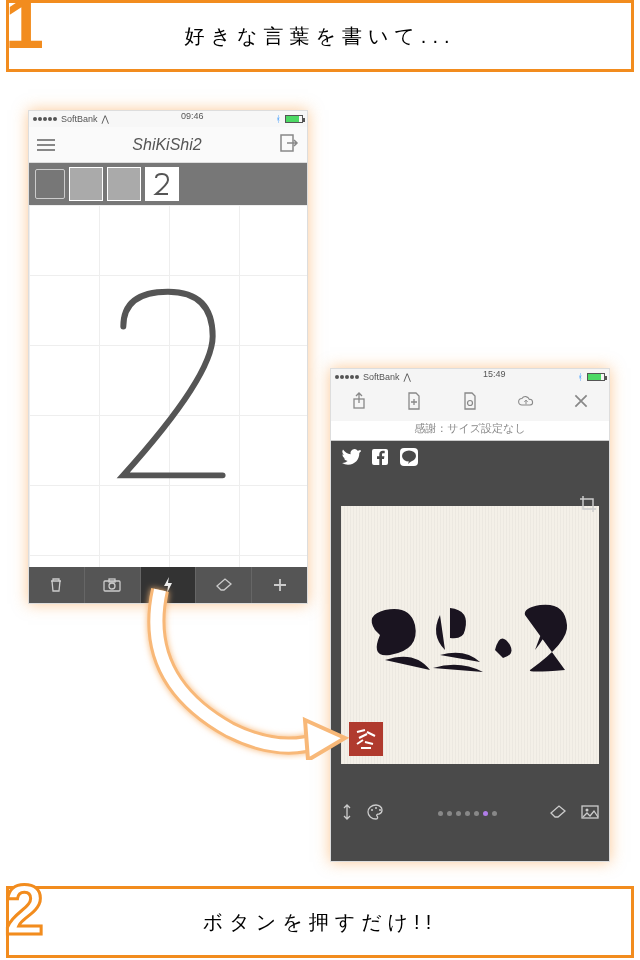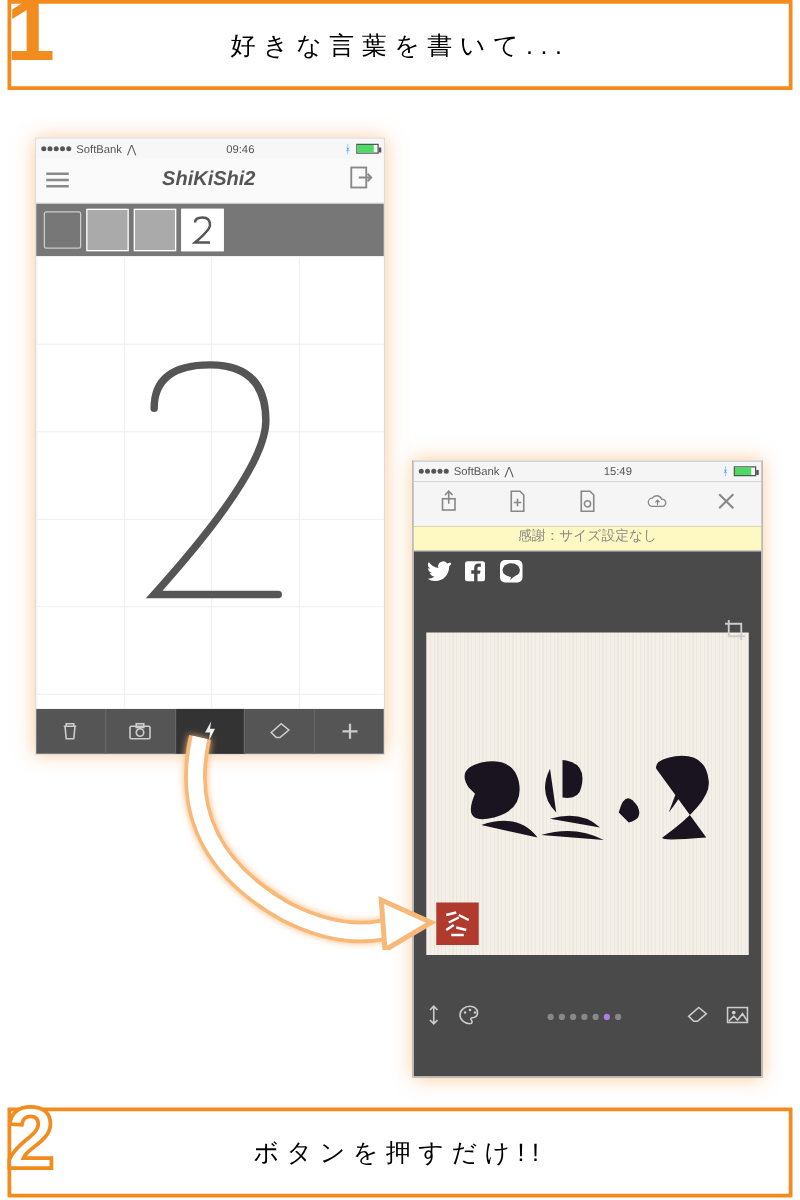--- a/index.html
+++ b/index.html
@@ -65,21 +65,20 @@
     background: #4a4a4a;
     box-shadow: 0 0 14px rgba(250,150,50,0.5);
     border: 1px solid #ddd;
     display: flex;
     flex-direction: column;
   }
   .statusbar {
     height: 16px;
     background: #f7f7f7;
     display: flex;
-    align-items: center;
     justify-content: space-between;
     font-size: 9px;
     color: #555;
     padding: 0 4px;
   }
   .statusbar .dots { display:flex; gap:1px; }
   .statusbar .dots span { width:4px; height:4px; border-radius:50%; background:#555; }
   .statusbar .bt { color:#3b99fc; }
   .statusbar .batt { display:inline-block; width:18px; height:8px; border:1px solid #555; position:relative; }
   .statusbar .batt::after { content:""; position:absolute; right:-3px; top:2px; width:2px; height:4px; background:#555; }
@@ -89,21 +88,21 @@
     height: 36px;
     background: #fafafa;
     border-bottom: 1px solid #ddd;
     display: flex;
     align-items: center;
     justify-content: space-between;
     padding: 0 8px;
   }
   .hamburger { display:flex; flex-direction:column; gap:3px; }
   .hamburger span { width:18px; height:2px; background:#888; }
-  .app-title { font-size: 16px; font-weight:bold; font-style:italic; color:#555; }
+  .app-title { font-size: 16px; font-weight:normal; font-style:italic; color:#555; }
 
   .thumbs {
     height: 42px;
     background: #777;
     display: flex;
     align-items: center;
     padding: 0 6px;
     gap: 4px;
   }
   .thumb-empty { width:30px; height:30px; border:1px solid #ccc; background:#777; border-radius:2px; }
@@ -138,21 +137,21 @@
   
   .navbar2 {
     height: 36px;
     background: #f5f5f5;
     display: flex;
     align-items: center;
     justify-content: space-around;
     color: #888;
   }
   .navbar2 svg, .navbar2 .ico { width:18px; height:18px; }
-  .caption2 { height:20px; text-align:center; font-size:11px; color:#888; background:#fef9c3; border-bottom:1px solid #ccc; }
+  .caption2 { height:20px; text-align:center; font-size:11px; color:#888; background:#ffffff; border-bottom:1px solid #ccc; }
   .social {
     height: 36px;
     display: flex;
     align-items: center;
     gap: 10px;
     padding: 0 10px;
     color: #fff;
     font-size: 18px;
   }
   .preview {

